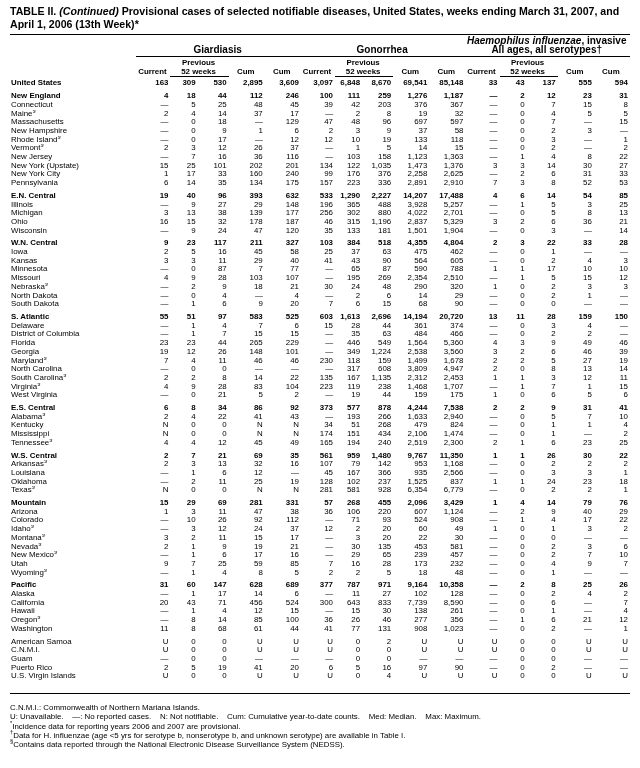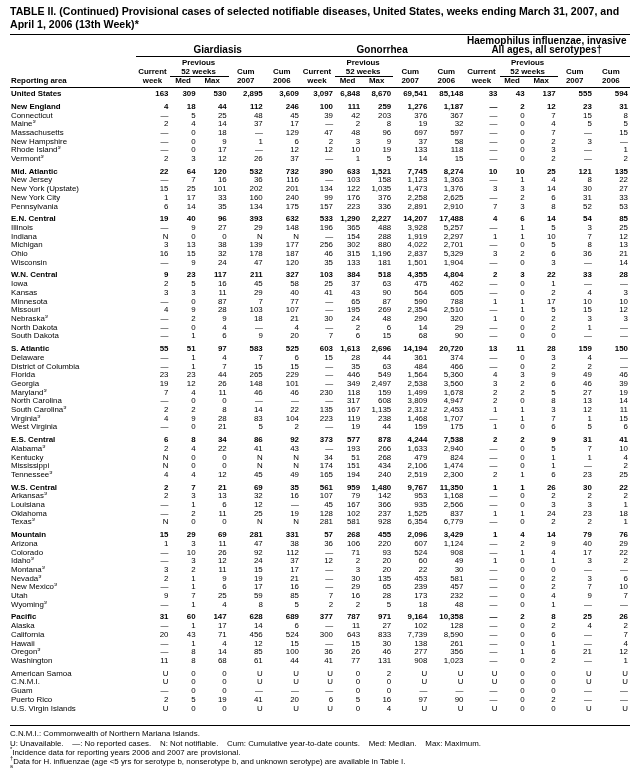--- a/index.html
+++ b/index.html
@@ -1,37 +1,37 @@
 <!DOCTYPE html>
 <html><head>
 <meta charset="utf-8">
 <style>
   html,body{margin:0;padding:0;background:#fff;color:#000;}
   body{width:640px;height:768px;box-sizing:border-box;padding:5px 10px 4px 10px;
        font-family:"Liberation Sans",sans-serif;overflow:hidden;}
   .title{font-weight:bold;font-size:10.6px;line-height:12.6px;
          border-bottom:1.6px solid #000;padding-bottom:4px;margin-bottom:2px;}
-  .it{text-align:right;}
+  .it{font-style:italic;text-align:right;}
   table{width:100%;border-collapse:collapse;table-layout:fixed;}
   th,td{font-size:7.9px;line-height:8.7px;padding:0 2px 0 0;margin:0;}
   thead th{font-weight:bold;vertical-align:bottom;}
   th.grp{text-align:center;border-bottom:1px solid #000;padding-bottom:1px;font-size:10px;line-height:8.9px;}
   th.prevTh{text-align:center;padding-top:2px;}
   th.w52{text-align:center;border-bottom:1px solid #000;}
   th.subh{text-align:center;}
   th.areaH{text-align:left;padding-left:1px;}
   tr.hdrBottom th{border-bottom:1.4px solid #000;padding-bottom:1px;}
   td{text-align:right;}
   td.area{text-align:left;padding-left:1px;white-space:nowrap;overflow:hidden;}
   tr.section td{font-weight:bold;}
   tr.gap td{padding-top:4px;}
   tbody tr:first-child td{padding-top:2px;margin-left:18px;}
   tbody tr:last-child td{border-bottom:1px solid #000;padding-bottom:12px;}
   sup{font-size:5.8px;line-height:0;vertical-align:super;}
-  .fnotes{margin-top:3px;font-size:7.9px;line-height:9.3px;}
+  .fnotes{margin-top:9px;font-size:7.9px;line-height:9.3px;}
   .fnote{white-space:pre-wrap;}
   col.cLabel{width:126px;}
   col.cCw{width:34px;} col.cMed{width:27px;} col.cMax{width:31px;}
   col.cC7{width:36px;} col.cC6{width:36px;}
 </style>
 </head>
 <body>
 
 <div class="title"><span>TABLE II. </span><span class="it">(Continued)</span><span> Provisional cases of selected notifiable diseases, United States, weeks ending March 31, 2007, and April 1, 2006 (13th Week)*</span></div>
 
@@ -87,38 +87,20 @@
         <th class="subh">Cum</th>
       <th class="subh">Current</th>
         <th class="w52" colspan="2">52 weeks</th>
         <th class="subh">Cum</th>
         <th class="subh">Cum</th>
       <th class="subh">Current</th>
         <th class="w52" colspan="2">52 weeks</th>
         <th class="subh">Cum</th>
         <th class="subh">Cum</th>
     </tr>
-    <tr class="hdrBottom">
-      <th class="areaH">Reporting area</th>
-      <th class="subh">week</th>
-        <th class="subh">Med</th>
-        <th class="subh">Max</th>
-        <th class="subh">2007</th>
-        <th class="subh">2006</th>
-      <th class="subh">week</th>
-        <th class="subh">Med</th>
-        <th class="subh">Max</th>
-        <th class="subh">2007</th>
-        <th class="subh">2006</th>
-      <th class="subh">week</th>
-        <th class="subh">Med</th>
-        <th class="subh">Max</th>
-        <th class="subh">2007</th>
-        <th class="subh">2006</th>
-    </tr>
   </thead>
   <tbody>
       <tr class="section">
         <td class="area">United States</td>
         <td>163</td>
         <td>309</td>
         <td>530</td>
         <td>2,895</td>
         <td>3,609</td>
         <td>3,097</td>
@@ -251,38 +233,20 @@
         <td>1</td>
         <td>5</td>
         <td>14</td>
         <td>15</td>
         <td>—</td>
         <td>0</td>
         <td>2</td>
         <td>—</td>
         <td>2</td>
       </tr>
-      <tr class="section gap">
-        <td class="area">Mid. Atlantic</td>
-        <td>22</td>
-        <td>64</td>
-        <td>120</td>
-        <td>532</td>
-        <td>732</td>
-        <td>390</td>
-        <td>633</td>
-        <td>1,521</td>
-        <td>7,745</td>
-        <td>8,274</td>
-        <td>10</td>
-        <td>10</td>
-        <td>25</td>
-        <td>121</td>
-        <td>135</td>
-      </tr>
       <tr>
         <td class="area">New Jersey</td>
         <td>—</td>
         <td>7</td>
         <td>16</td>
         <td>36</td>
         <td>116</td>
         <td>—</td>
         <td>103</td>
         <td>158</td>
@@ -376,38 +340,20 @@
         <td>196</td>
         <td>365</td>
         <td>488</td>
         <td>3,928</td>
         <td>5,257</td>
         <td>—</td>
         <td>1</td>
         <td>5</td>
         <td>3</td>
         <td>25</td>
-      </tr>
-      <tr>
-        <td class="area">Indiana</td>
-        <td>N</td>
-        <td>0</td>
-        <td>0</td>
-        <td>N</td>
-        <td>N</td>
-        <td>—</td>
-        <td>154</td>
-        <td>288</td>
-        <td>1,919</td>
-        <td>2,297</td>
-        <td>1</td>
-        <td>1</td>
-        <td>10</td>
-        <td>7</td>
-        <td>12</td>
       </tr>
       <tr>
         <td class="area">Michigan</td>
         <td>3</td>
         <td>13</td>
         <td>38</td>
         <td>139</td>
         <td>177</td>
         <td>256</td>
         <td>302</td>
@@ -674,21 +620,21 @@
       </tr>
       <tr>
         <td class="area">Georgia</td>
         <td>19</td>
         <td>12</td>
         <td>26</td>
         <td>148</td>
         <td>101</td>
         <td>—</td>
         <td>349</td>
-        <td>2,497</td>
+        <td>1,224</td>
         <td>2,538</td>
         <td>3,560</td>
         <td>3</td>
         <td>2</td>
         <td>6</td>
         <td>46</td>
         <td>39</td>
       </tr>
       <tr>
         <td class="area">Maryland<sup>§</sup></td>

